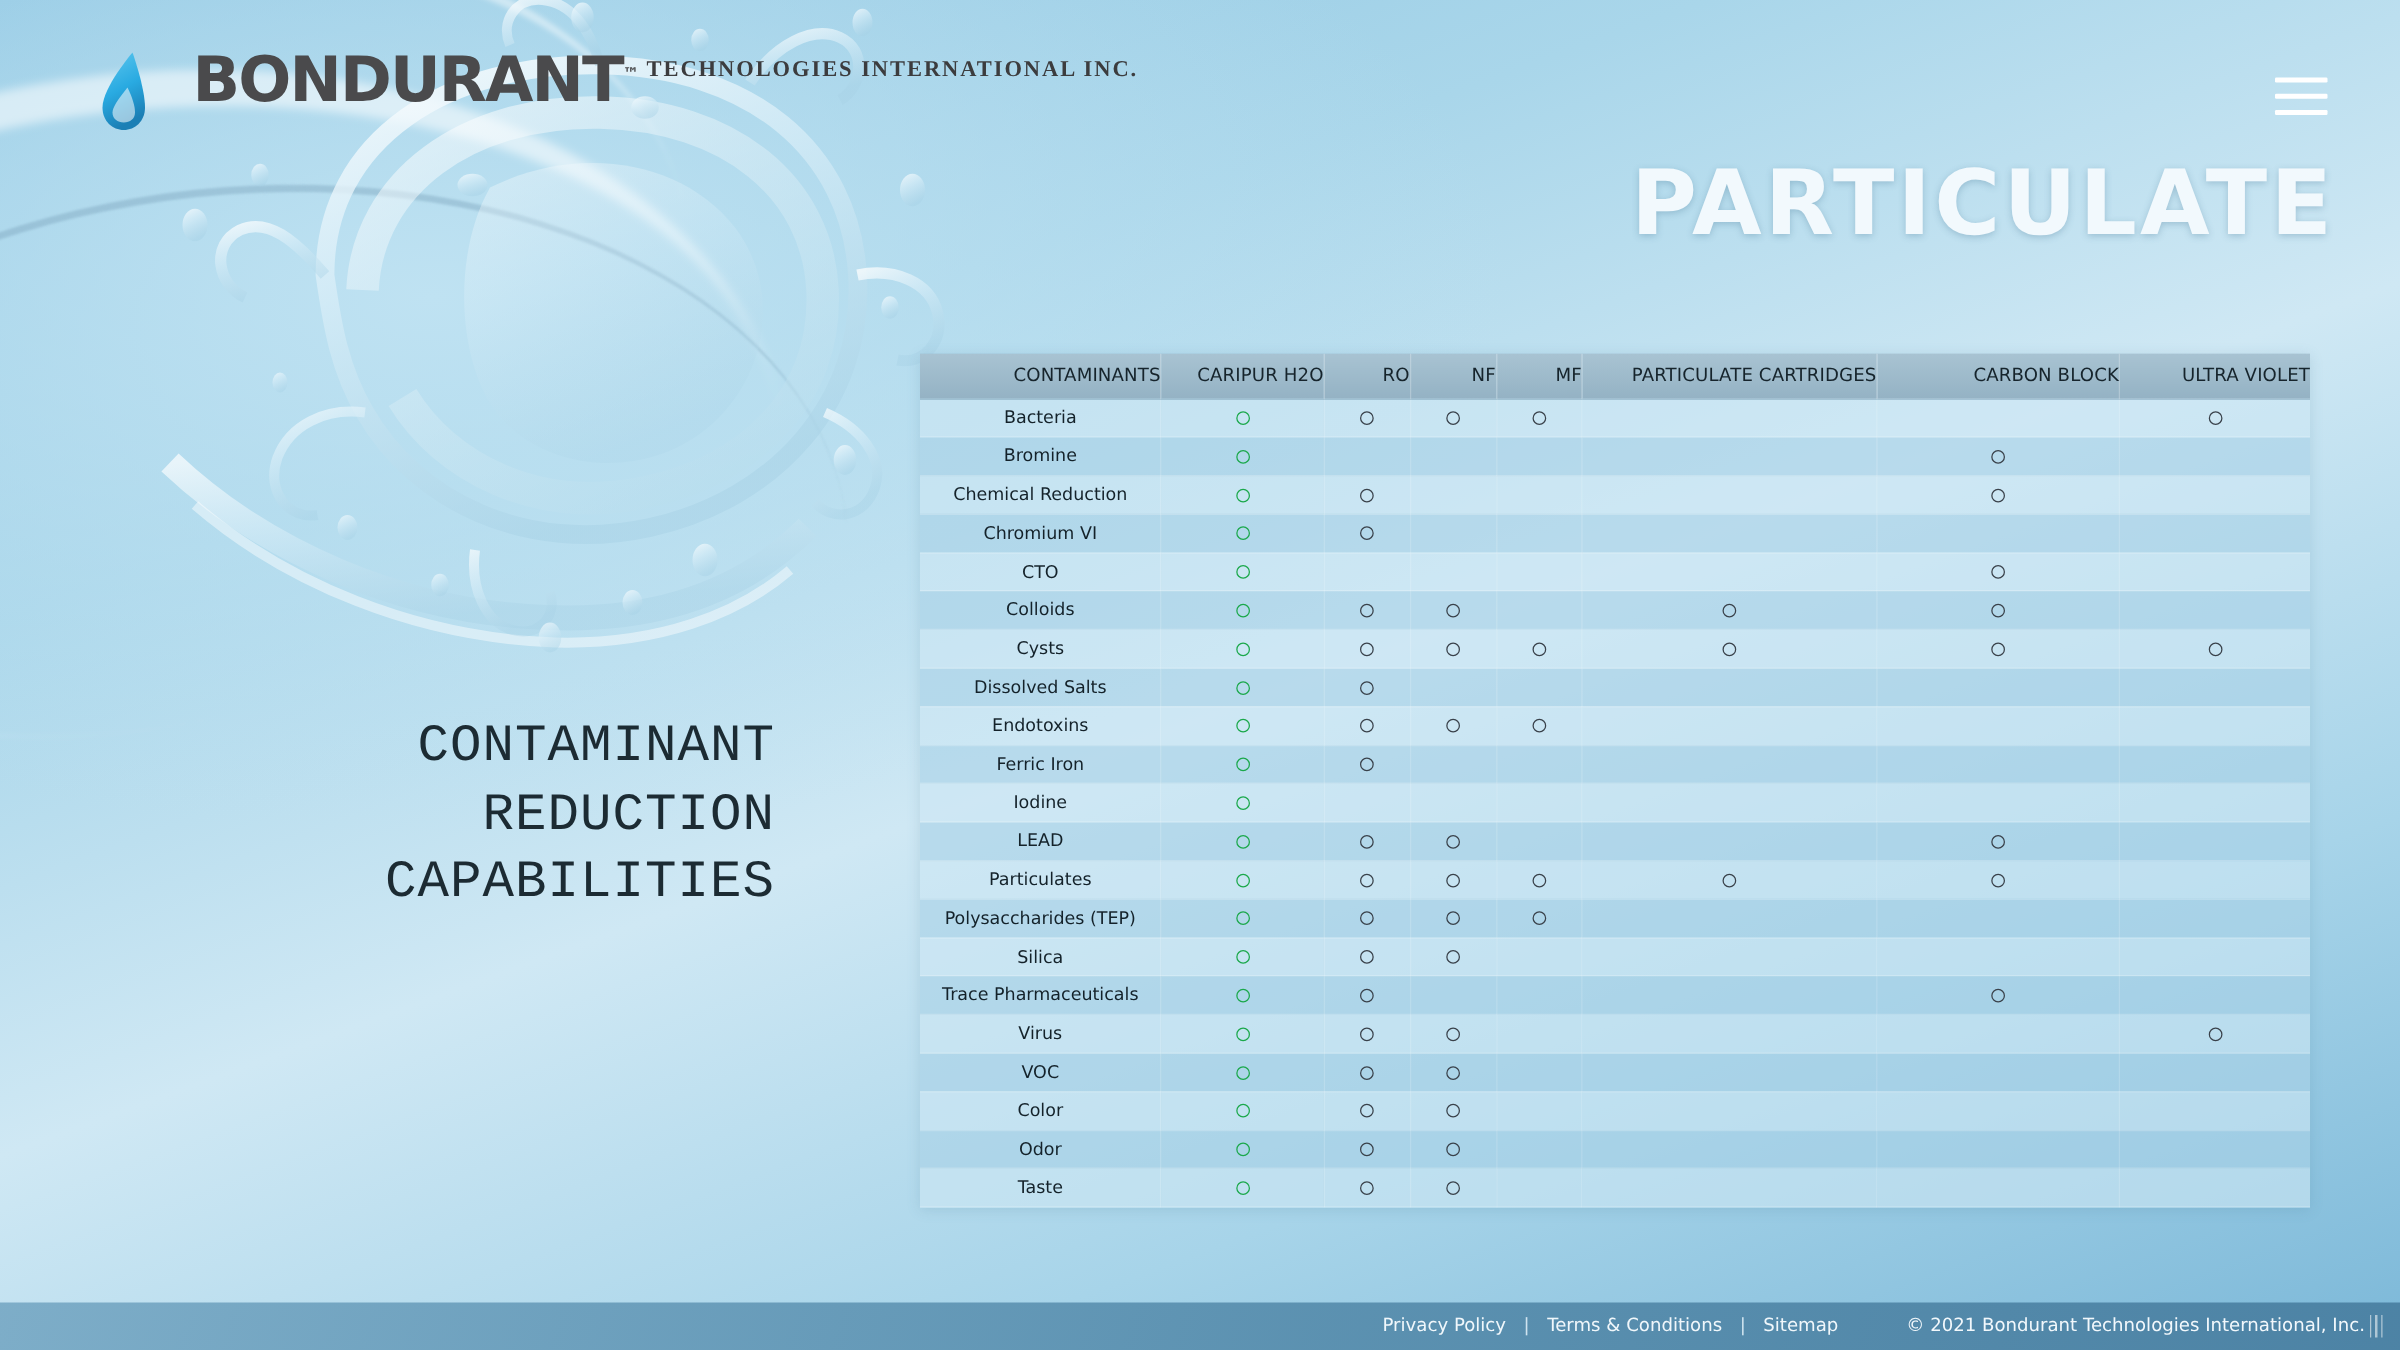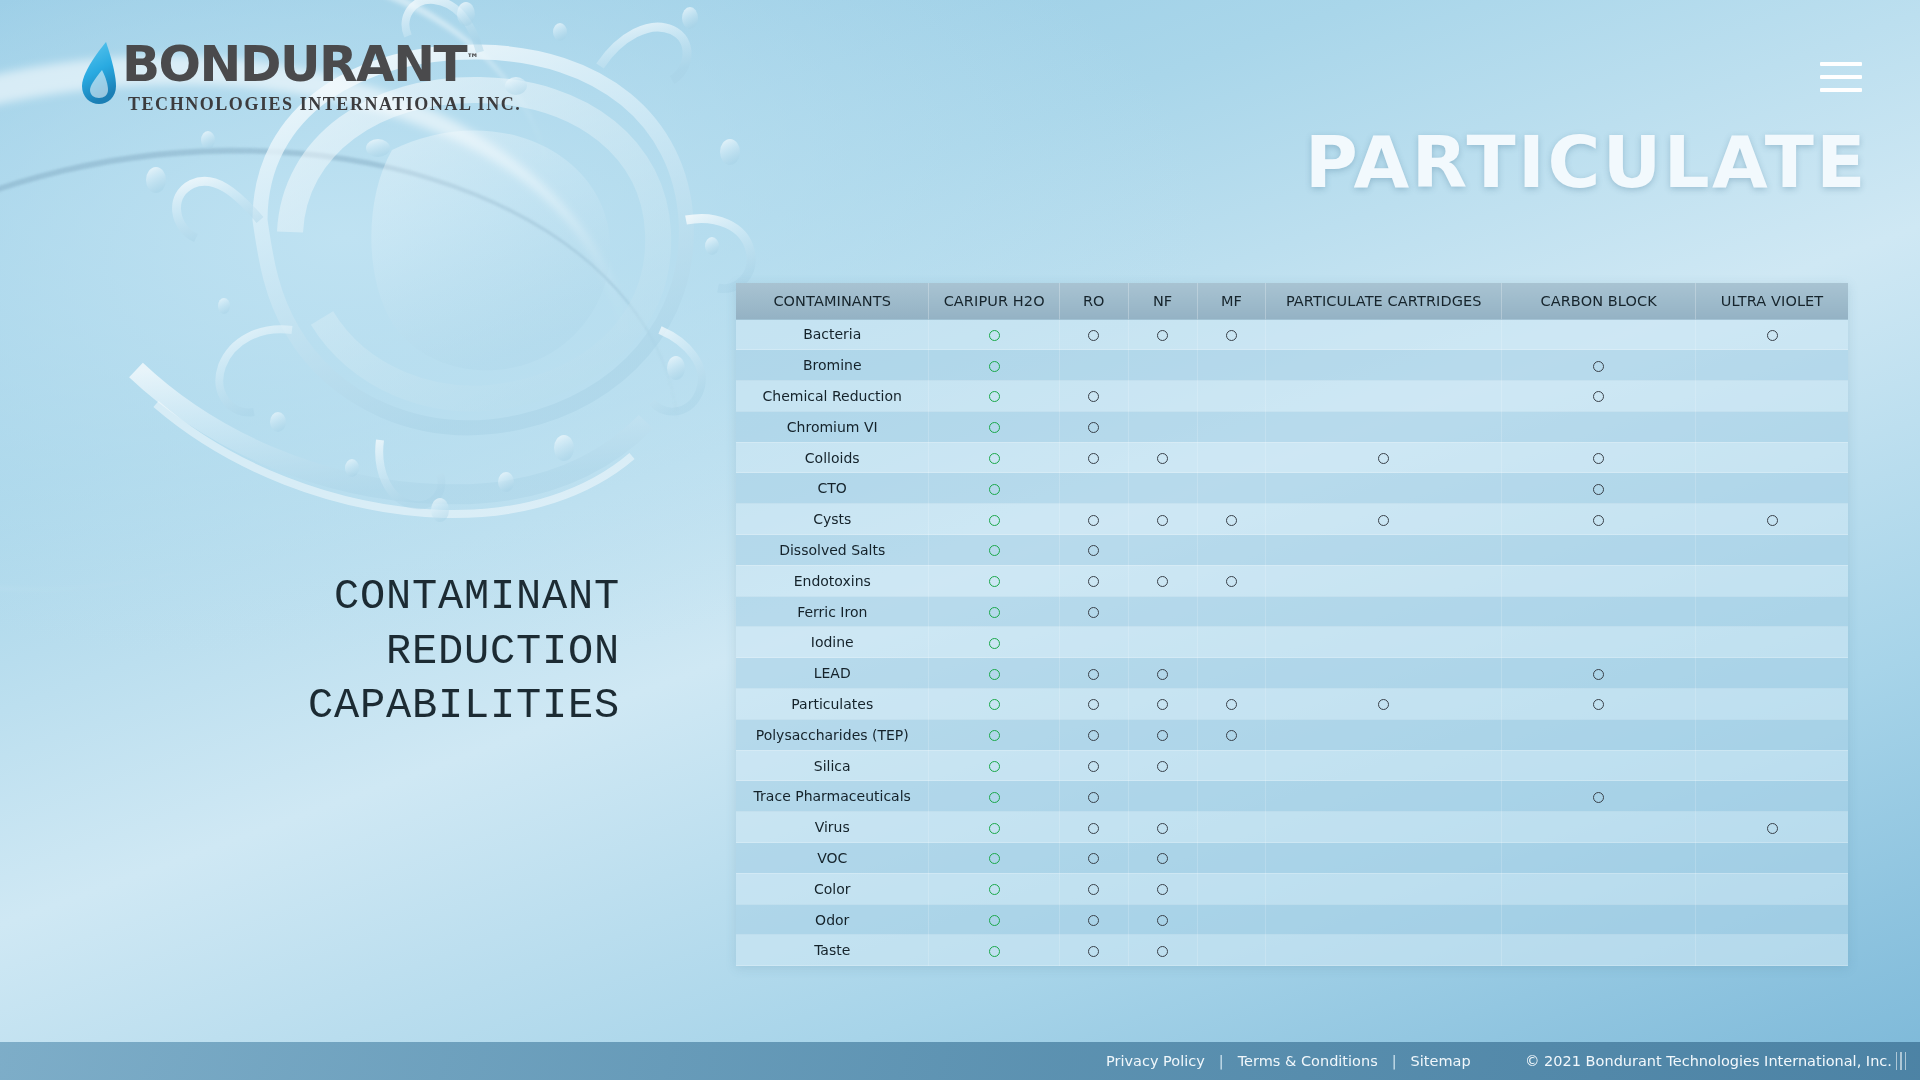--- a/index.html
+++ b/index.html
@@ -59,21 +59,21 @@
 
   
   #logo {
     position: absolute;
     left: 76px; top: 40px;
     display: flex;
     align-items: flex-start;
     z-index: 8;
   }
   #logo .drop { width: 44px; height: 66px; margin-right: 2px; flex: none; }
-  #logo .wordmark { display: flex; flex-direction: column; }
+  #logo .wordmark { display: flex; flex-direction: row; margin-left: 32px; }
   #logo .brand {
     font-family: "DejaVu Sans", sans-serif;
     font-weight: bold;
     font-size: 50px;
     letter-spacing: -1.5px;
     color: #4a4a4c;
     line-height: 0.98;
     position: relative;
   }
   #logo .tm {
@@ -152,21 +152,21 @@
   #matrix th {
     background: linear-gradient(180deg, #a8c3d2 0%, #94b2c4 100%);
     color: #16242c;
     font-family: "DejaVu Sans", sans-serif;
     font-weight: normal;
     font-size: 14.5px;
     letter-spacing: 0.1px;
     height: 36px;
     border-right: 1px solid rgba(255,255,255,0.26);
     border-bottom: 1px solid rgba(90,130,155,0.35);
-    text-align: center;
+    text-align: right;
     white-space: nowrap;
   }
   #matrix th:last-child { border-right: none; }
 
   #matrix td {
     height: 30.8px;
     text-align: center;
     vertical-align: middle;
     font-family: "DejaVu Sans", sans-serif;
     font-size: 14px;
@@ -405,36 +405,36 @@
             <td>Chromium VI</td>
             <td><span class="dot green"></span></td>
             <td><span class="dot"></span></td>
             <td></td>
             <td></td>
             <td></td>
             <td></td>
             <td></td>
           </tr>
           <tr>
+            <td>CTO</td>
+            <td><span class="dot green"></span></td>
+            <td></td>
+            <td></td>
+            <td></td>
+            <td></td>
+            <td><span class="dot"></span></td>
+            <td></td>
+          </tr>
+          <tr>
             <td>Colloids</td>
             <td><span class="dot green"></span></td>
             <td><span class="dot"></span></td>
             <td><span class="dot"></span></td>
             <td></td>
             <td><span class="dot"></span></td>
-            <td><span class="dot"></span></td>
-            <td></td>
-          </tr>
-          <tr>
-            <td>CTO</td>
-            <td><span class="dot green"></span></td>
-            <td></td>
-            <td></td>
-            <td></td>
-            <td></td>
             <td><span class="dot"></span></td>
             <td></td>
           </tr>
           <tr>
             <td>Cysts</td>
             <td><span class="dot green"></span></td>
             <td><span class="dot"></span></td>
             <td><span class="dot"></span></td>
             <td><span class="dot"></span></td>
             <td><span class="dot"></span></td>

